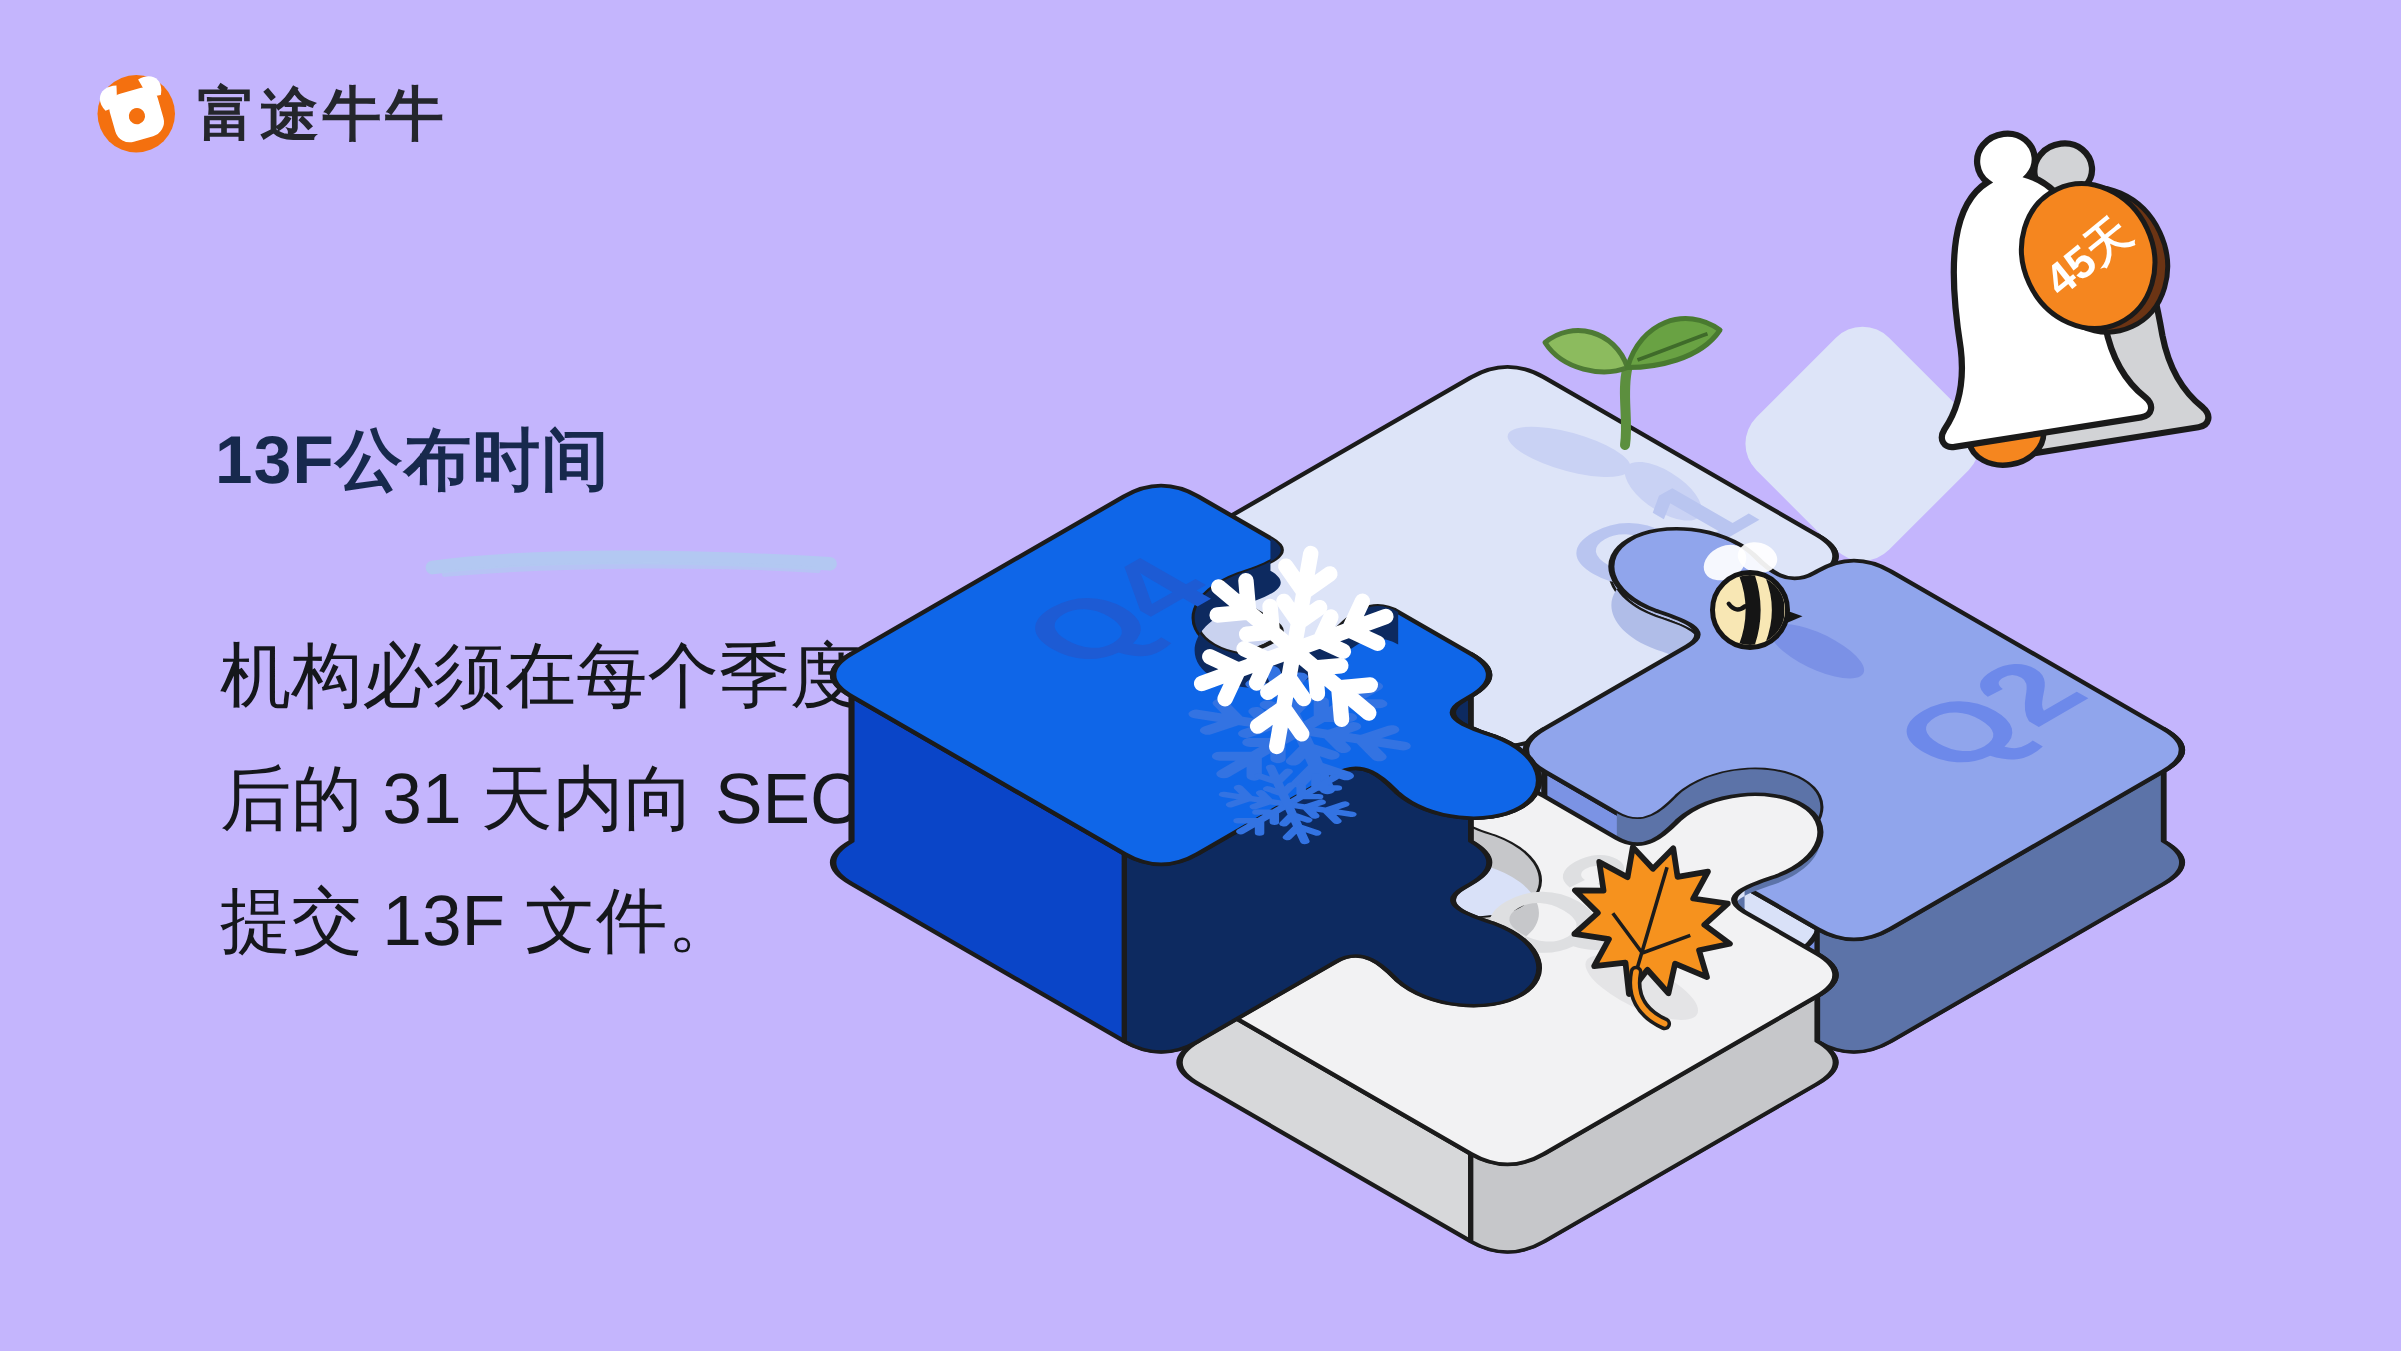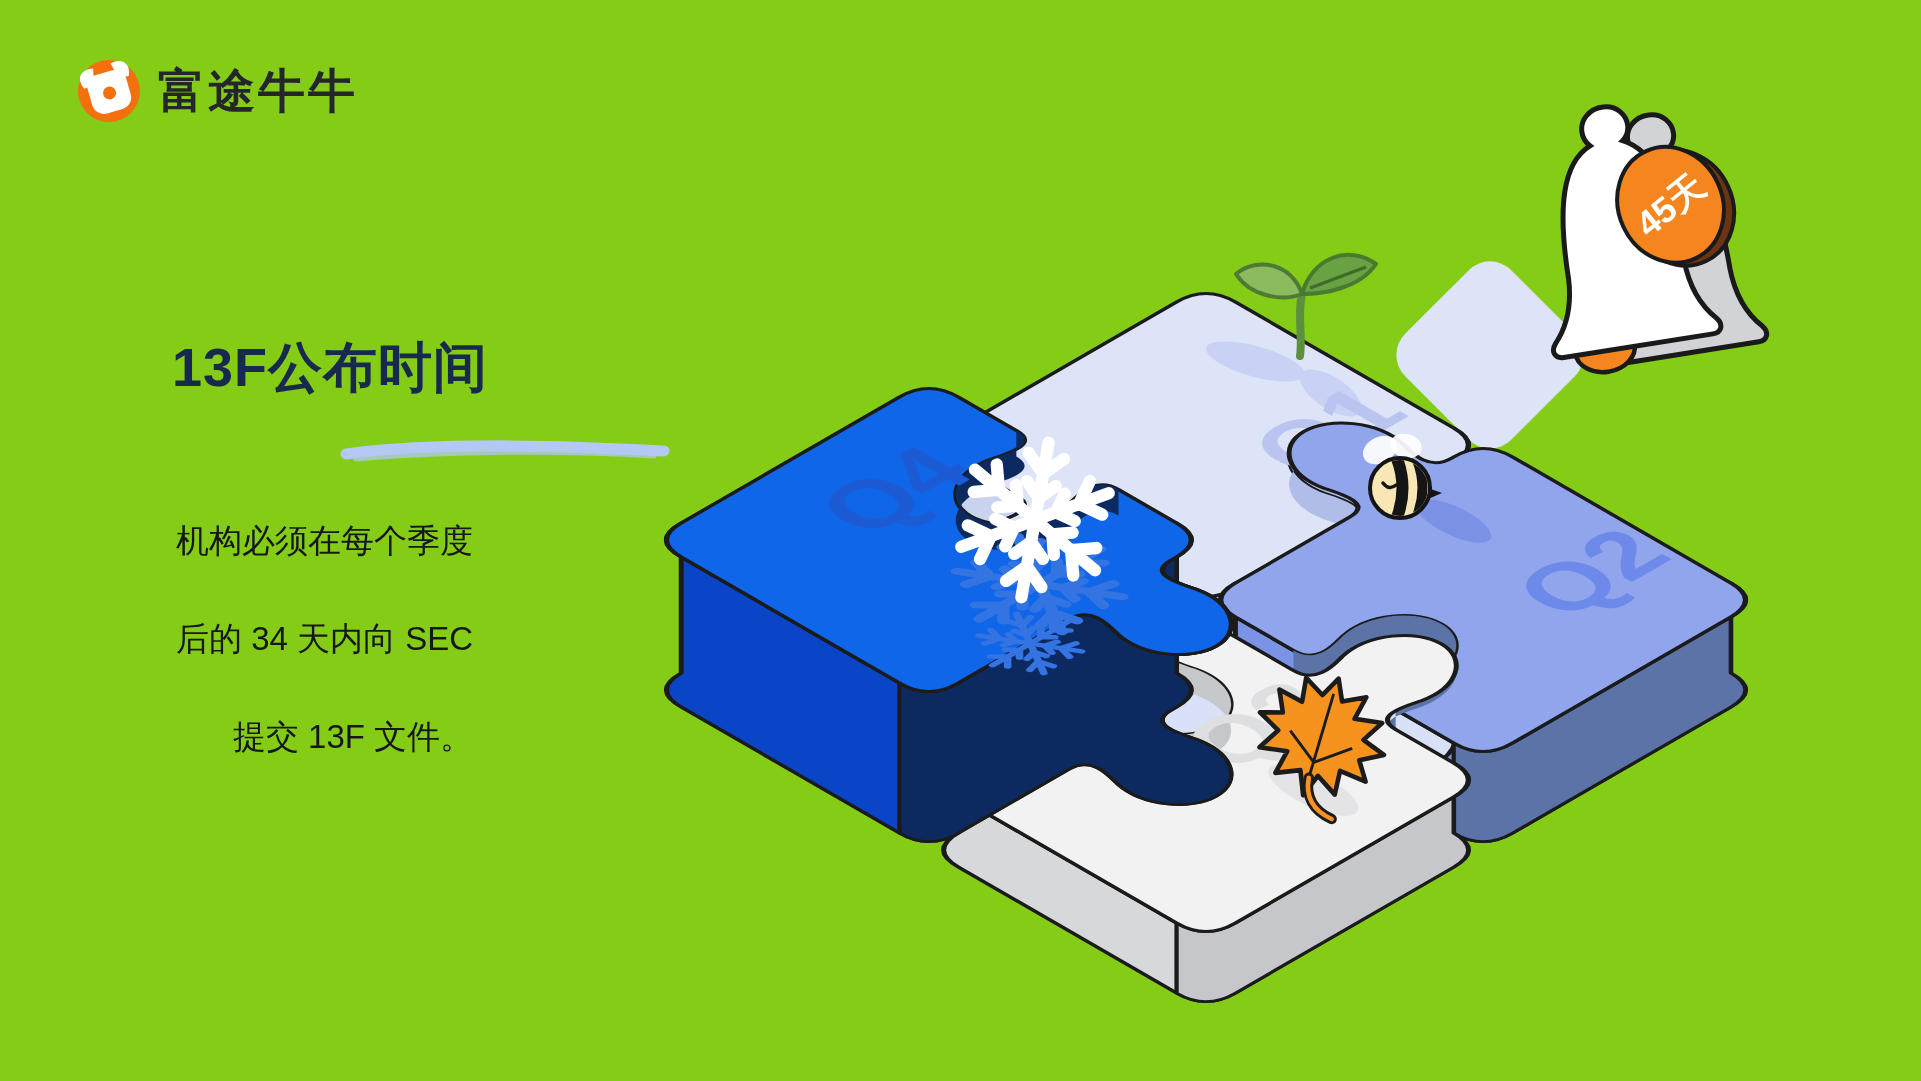--- a/index.html
+++ b/index.html
@@ -1,22 +1,22 @@
 <!DOCTYPE html>
 <html><head>
 <meta charset="utf-8">
 <style>
   html,body{margin:0;padding:0;background:#cfd6e6;}
-  .canvas{position:relative;width:1921px;height:1081px;background:#84cc16;overflow:hidden;
+  .canvas{position:relative;width:1921px;height:1081px;background:#c4b5fd;overflow:hidden;
           font-family:"Liberation Sans","DejaVu Sans",sans-serif;}
   .brand{position:absolute;left:76px;top:58px;display:flex;align-items:center;gap:16px;}
   .brand-name{font-size:47px;font-weight:700;color:#24262c;letter-spacing:3px;}
   .title{position:absolute;left:172px;top:332px;font-size:54px;font-weight:700;color:#17294d;letter-spacing:1px;white-space:nowrap;}
   .underline-svg{position:absolute;left:338px;top:438px;}
-  .body-copy{position:absolute;left:176px;top:492px;font-size:33px;line-height:98px;color:#15171b;white-space:nowrap;text-align:right;}
+  .body-copy{position:absolute;left:176px;top:492px;font-size:57px;line-height:98px;color:#15171b;white-space:nowrap;}
   .illus{position:absolute;left:0;top:0;}
   svg text.qlabel{font-family:"Liberation Sans","DejaVu Sans",sans-serif;font-weight:700;}
   .badge-label{font-family:"Liberation Sans","DejaVu Sans",sans-serif;font-weight:700;fill:#ffffff;}
 </style>
 </head>
 <body>
 
 <div class="canvas">
 
   <div class="brand">
@@ -33,21 +33,21 @@
   </div>
 
   <div class="title">13F公布时间</div>
   <svg class="underline-svg" width="336" height="30" viewBox="0 0 336 30">
     <path d="M8,16 C90,5 200,6 326,13" stroke="#b3c8f2" stroke-width="11" fill="none" stroke-linecap="round"></path>
     <path d="M18,21 C120,12 240,13 316,18" stroke="#b3c8f2" stroke-width="5" fill="none" stroke-linecap="round" opacity="0.75"></path>
   </svg>
 
   <div class="body-copy">
     <div>机构必须在每个季度</div>
-    <div>后的 34 天内向 SEC</div>
+    <div>后的 31 天内向 SEC</div>
     <div>提交 13F 文件。</div>
   </div>
 
   <svg class="illus" width="1921" height="1081" viewBox="0 0 1921 1081">
     <defs>
       <g id="spokeS" fill="none" stroke-linecap="round">
         <path d="M0,4 L0,-70 M0,-42 L-16,-58 M0,-42 L16,-58 M0,-20 L-13,-33 M0,-20 L13,-33"></path>
       </g>
       <g id="flakeS">
         <use href="#spokeS"></use>

